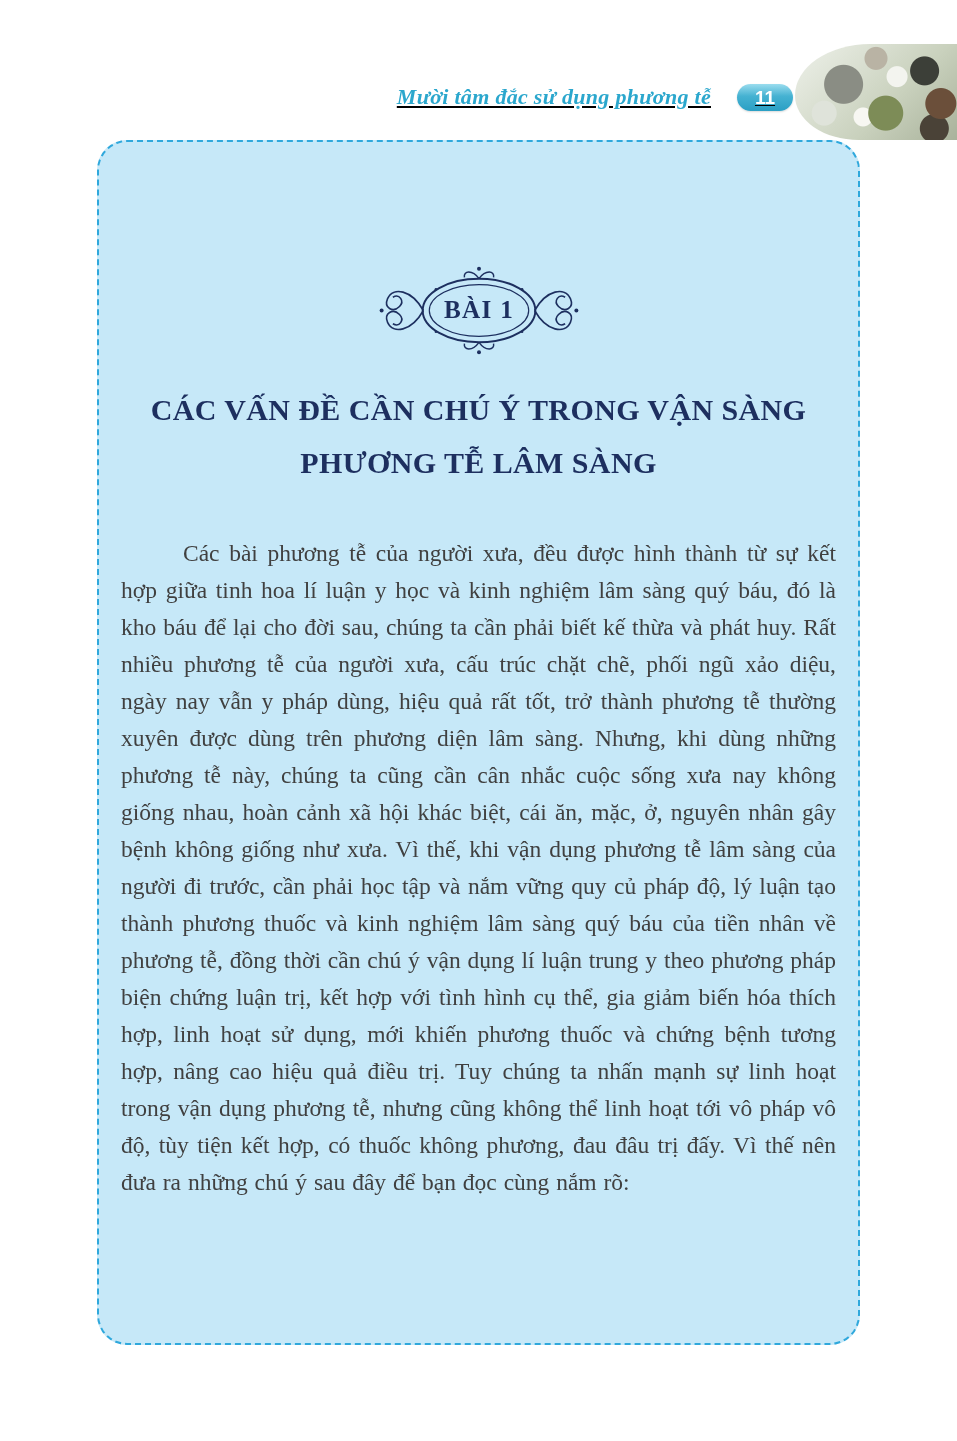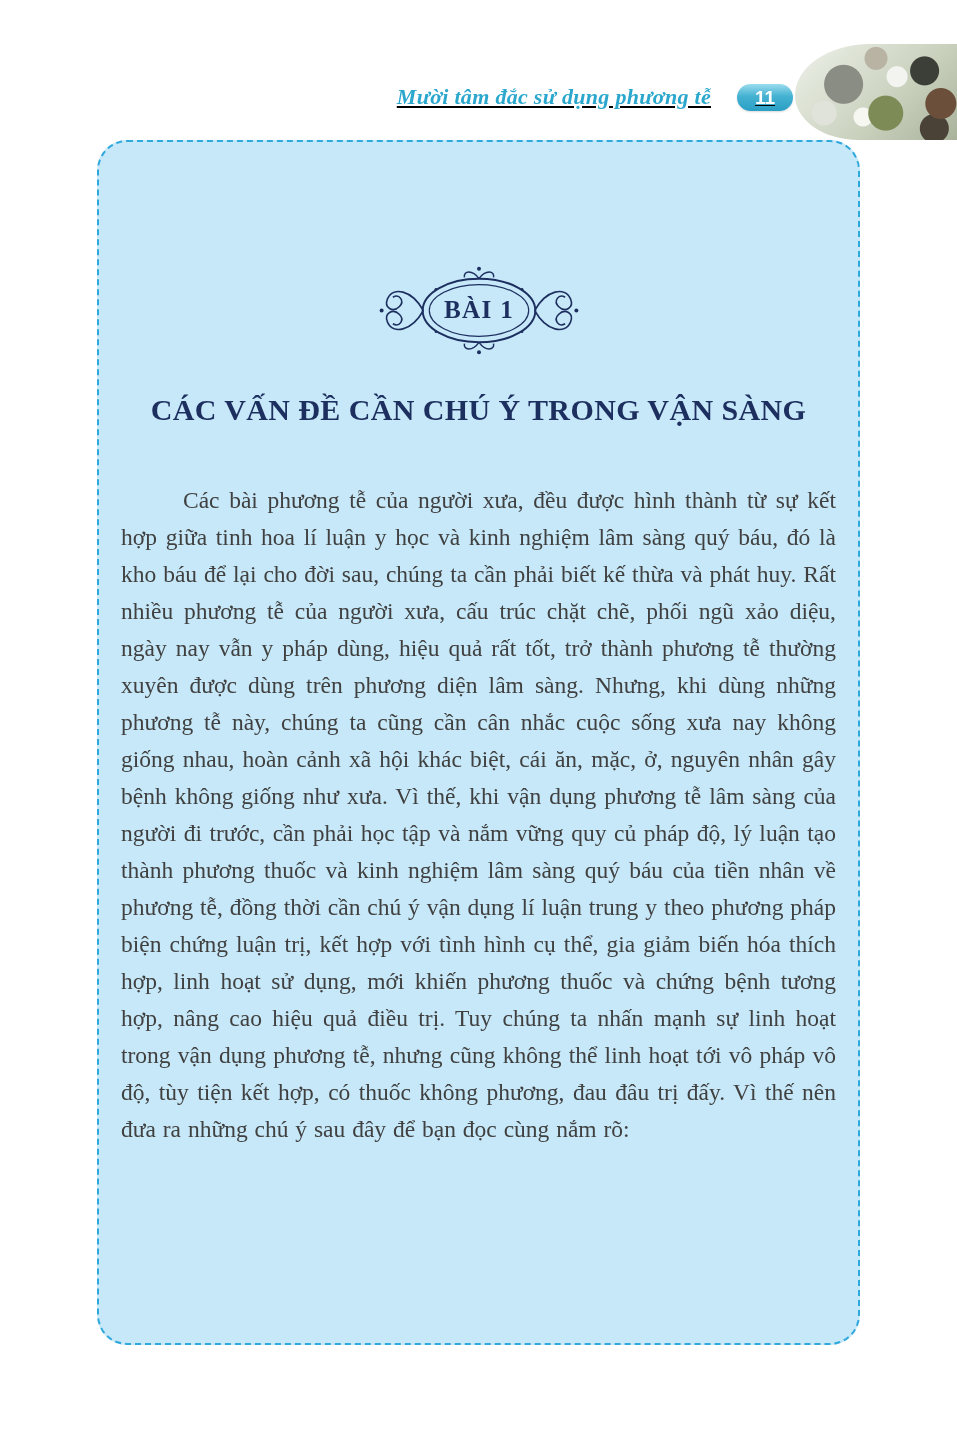--- a/index.html
+++ b/index.html
@@ -152,19 +152,20 @@
           <circle cx="225" cy="38" r="2"></circle>
           <circle cx="95" cy="102" r="2"></circle>
           <circle cx="225" cy="102" r="2"></circle>
         </g>
         <text x="160" y="82" text-anchor="middle" font-size="38" font-weight="bold" letter-spacing="2" font-family="Liberation Serif, serif" fill="#1d2f5f">BÀI 1</text>
       </svg>
     </div>
 
     <h1 class="chapter-title">
       <span>CÁC VẤN ĐỀ CẦN CHÚ Ý TRONG VẬN SÀNG</span><br>
+      <span>PHƯƠNG TỄ LÂM SÀNG</span>
     </h1>
 
     <p class="chapter-body">Các bài phương tễ của người xưa, đều được hình thành từ sự kết hợp giữa tinh hoa lí luận y học và kinh nghiệm lâm sàng quý báu, đó là kho báu để lại cho đời sau, chúng ta cần phải biết kế thừa và phát huy. Rất nhiều phương tễ của người xưa, cấu trúc chặt chẽ, phối ngũ xảo diệu, ngày nay vẫn y pháp dùng, hiệu quả rất tốt, trở thành phương tễ thường xuyên được dùng trên phương diện lâm sàng. Nhưng, khi dùng những phương tễ này, chúng ta cũng cần cân nhắc cuộc sống xưa nay không giống nhau, hoàn cảnh xã hội khác biệt, cái ăn, mặc, ở, nguyên nhân gây bệnh không giống như xưa. Vì thế, khi vận dụng phương tễ lâm sàng của người đi trước, cần phải học tập và nắm vững quy củ pháp độ, lý luận tạo thành phương thuốc và kinh nghiệm lâm sàng quý báu của tiền nhân về phương tễ, đồng thời cần chú ý vận dụng lí luận trung y theo phương pháp biện chứng luận trị, kết hợp với tình hình cụ thể, gia giảm biến hóa thích hợp, linh hoạt sử dụng, mới khiến phương thuốc và chứng bệnh tương hợp, nâng cao hiệu quả điều trị. Tuy chúng ta nhấn mạnh sự linh hoạt trong vận dụng phương tễ, nhưng cũng không thể linh hoạt tới vô pháp vô độ, tùy tiện kết hợp, có thuốc không phương, đau đâu trị đấy. Vì thế nên đưa ra những chú ý sau đây để bạn đọc cùng nắm rõ:</p>
 
   </div>
 
 </div>
 
 </body></html>

